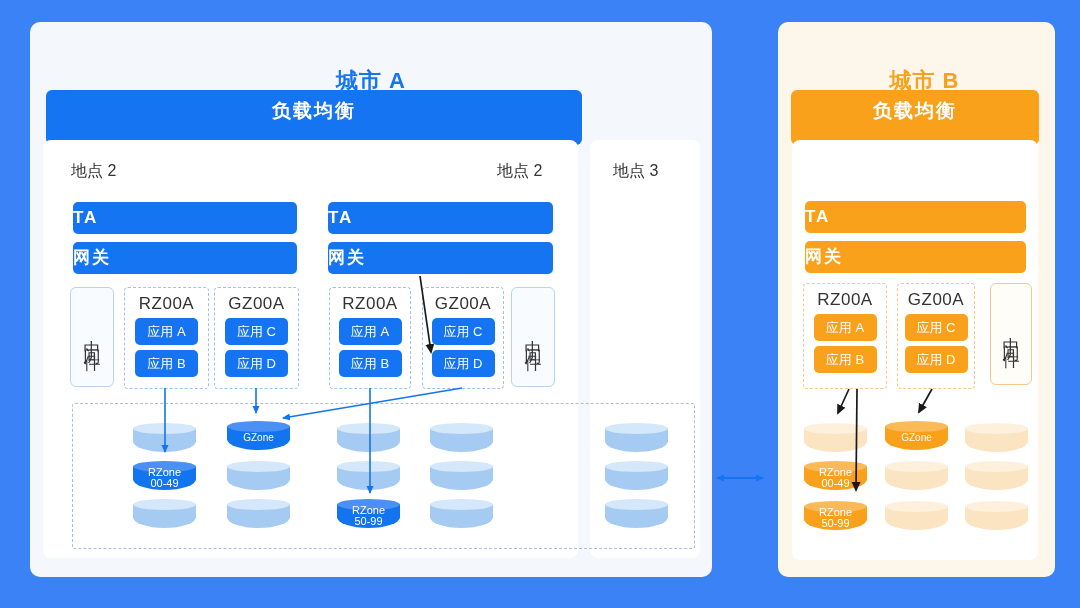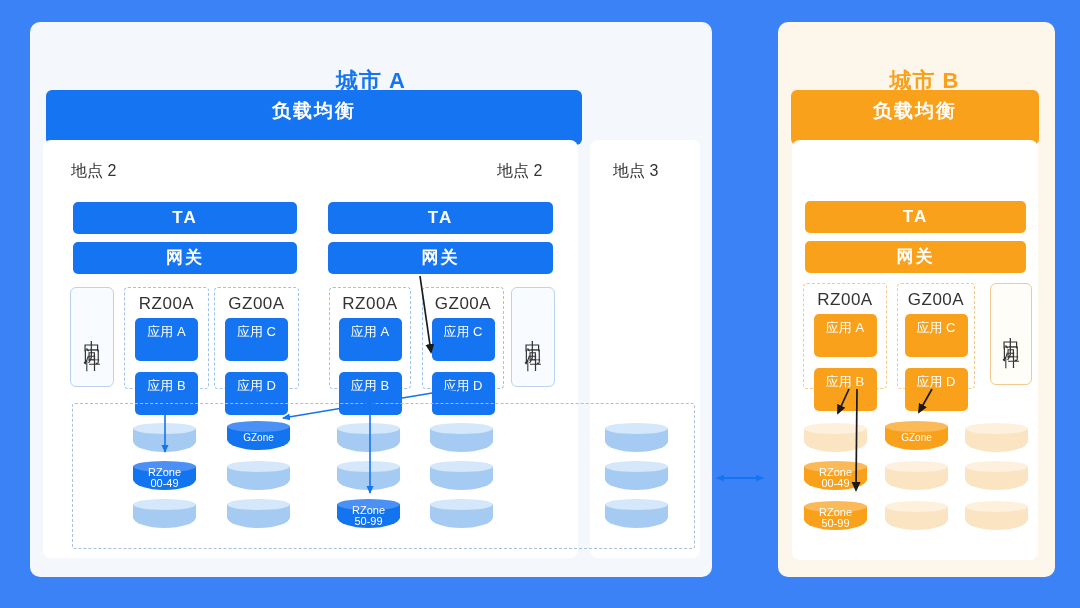--- a/index.html
+++ b/index.html
@@ -28,33 +28,33 @@
   
   .card { position:absolute; top:140px; background:#ffffff; border-radius:8px; }
   .card-a1 { left:43px; width:535px; height:418px; }
   .card-a2 { left:590px; width:110px; height:418px; }
   .card-b  { left:792px; width:246px; height:420px; }
 
   .site-label { position:absolute; font-size:16px; color:#333; }
 
   
   .bar { position:absolute; height:32px; border-radius:5px; color:#fff;
-         font-weight:bold; font-size:17px; text-align:center; line-height:32px;
+         font-weight:bold; font-size:17px; text-align:left; line-height:32px;
          letter-spacing:2px; }
   .bar-blue { background:#1474f1; }
   .bar-orange { background:#f9a11b; }
 
   
   .zbox { position:absolute; border-radius:4px; text-align:center; }
   .zbox-a { border:1.5px dashed #9fc2ee; }
   .zbox-b { border:1.5px dashed #f3c98e; }
   .ztitle { font-size:17px; color:#333; margin-top:6px; letter-spacing:0.5px; }
-  .app { width:63px; height:43px; margin:4px auto 0; border-radius:5px;
+  .app { width:63px; height:27px; margin:4px auto 0; border-radius:5px;
          color:#fff; font-size:13px; line-height:27px; text-align:center; }
-  .app + .app { margin-top:11px; }
+  .app + .app { margin-top:5px; }
   .app-blue { background:#1474f1; }
   .app-orange { background:#f9a11b; }
 
   
   .mw { position:absolute; border-radius:6px; display:flex; align-items:center;
         justify-content:center; }
   .mw-a { border:1px solid #b9d3f0; background:#f8fbff; }
   .mw-b { border:1px solid #f3c98e; background:#fffdf8; }
   .mw span { writing-mode:vertical-rl; text-orientation:upright;
              font-size:17px; color:#333; letter-spacing:7px; }

